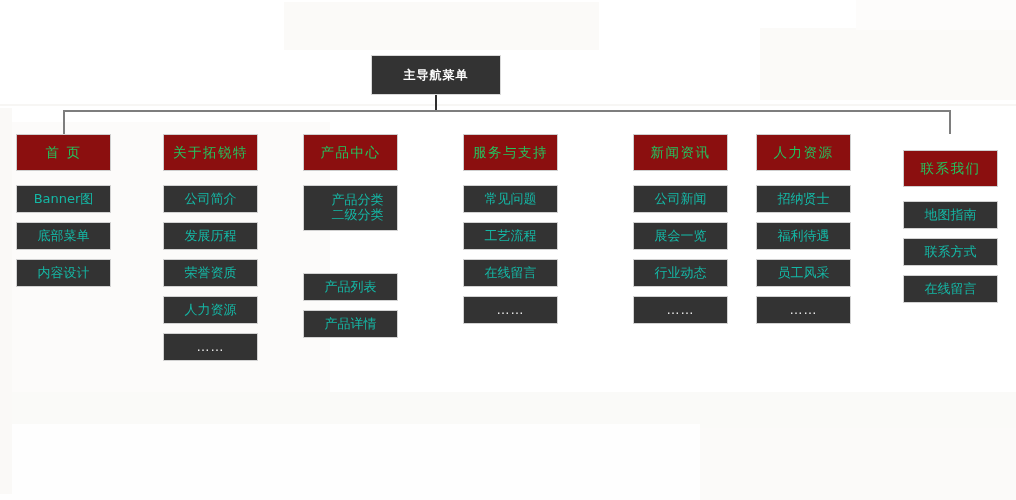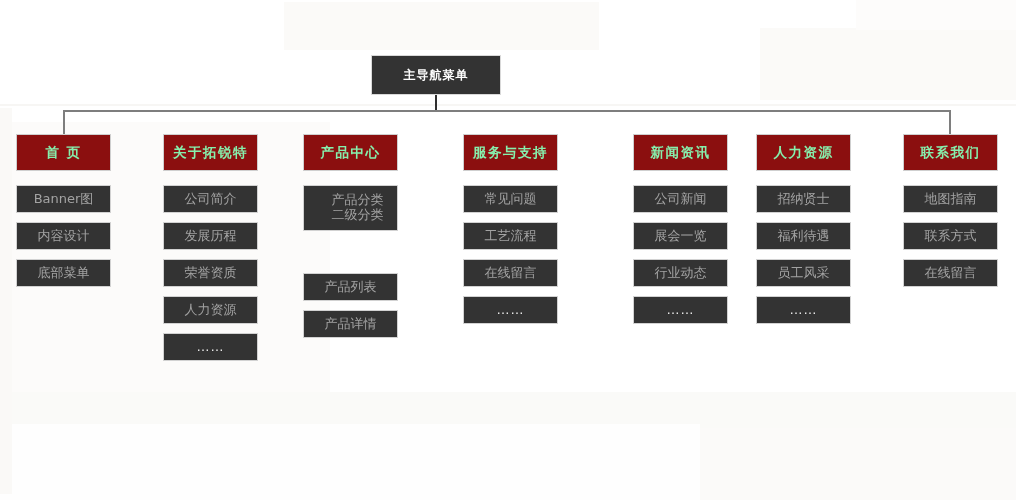--- a/index.html
+++ b/index.html
@@ -71,38 +71,38 @@
     position: absolute;
     top: 134px;
     width: 95px;
   }
   .col-header {
     width: 95px;
     height: 37px;
     background: #8b0f0f;
     border: 1px solid #cfcfcf;
     box-sizing: border-box;
-    color: #86efac;
+    color: #22c55e;
     font-size: 13.5px;
-    font-weight: bold;
+    font-weight: normal;
     letter-spacing: 1.5px;
     display: flex;
     align-items: center;
     justify-content: center;
   }
   .col-items {
     margin-top: 14px;
   }
   .node {
     width: 95px;
     height: 28px;
     background: #333333;
     border: 1px solid #d2d2d2;
     box-sizing: border-box;
-    color: #a3a3a3;
+    color: #14b8a6;
     font-size: 13px;
     display: flex;
     align-items: center;
     justify-content: center;
     margin-bottom: 9px;
     line-height: 1.15;
     text-align: center;
     white-space: pre-line;
   }
   .node.tall {
@@ -140,22 +140,22 @@
 
   <div class="conn-h" style="left:63px; top:110px; width:888px;"></div>
 
   <div class="conn-v" style="left:63px; top:110px; height:24px;"></div>
   <div class="conn-v" style="left:949px; top:110px; height:24px;"></div>
 
   <div class="column" style="left:16px;">
       <div class="col-header">首 页</div>
       <div class="col-items">
         <div class="node">Banner图</div>
+        <div class="node">底部菜单</div>
         <div class="node">内容设计</div>
-        <div class="node">底部菜单</div>
       </div>
     </div>
   <div class="column" style="left:163px;">
       <div class="col-header">关于拓锐特</div>
       <div class="col-items">
         <div class="node">公司简介</div>
         <div class="node">发展历程</div>
         <div class="node">荣誉资质</div>
         <div class="node">人力资源</div>
         <div class="node dots">……</div>
@@ -190,21 +190,21 @@
     </div>
   <div class="column" style="left:756px;">
       <div class="col-header">人力资源</div>
       <div class="col-items">
         <div class="node">招纳贤士</div>
         <div class="node">福利待遇</div>
         <div class="node">员工风采</div>
         <div class="node dots">……</div>
       </div>
     </div>
-  <div class="column" style="left:903px;">
+  <div class="column" style="left:903px;margin-top:16px;">
       <div class="col-header">联系我们</div>
       <div class="col-items">
         <div class="node">地图指南</div>
         <div class="node">联系方式</div>
         <div class="node">在线留言</div>
       </div>
     </div>
 
 </div>
 

